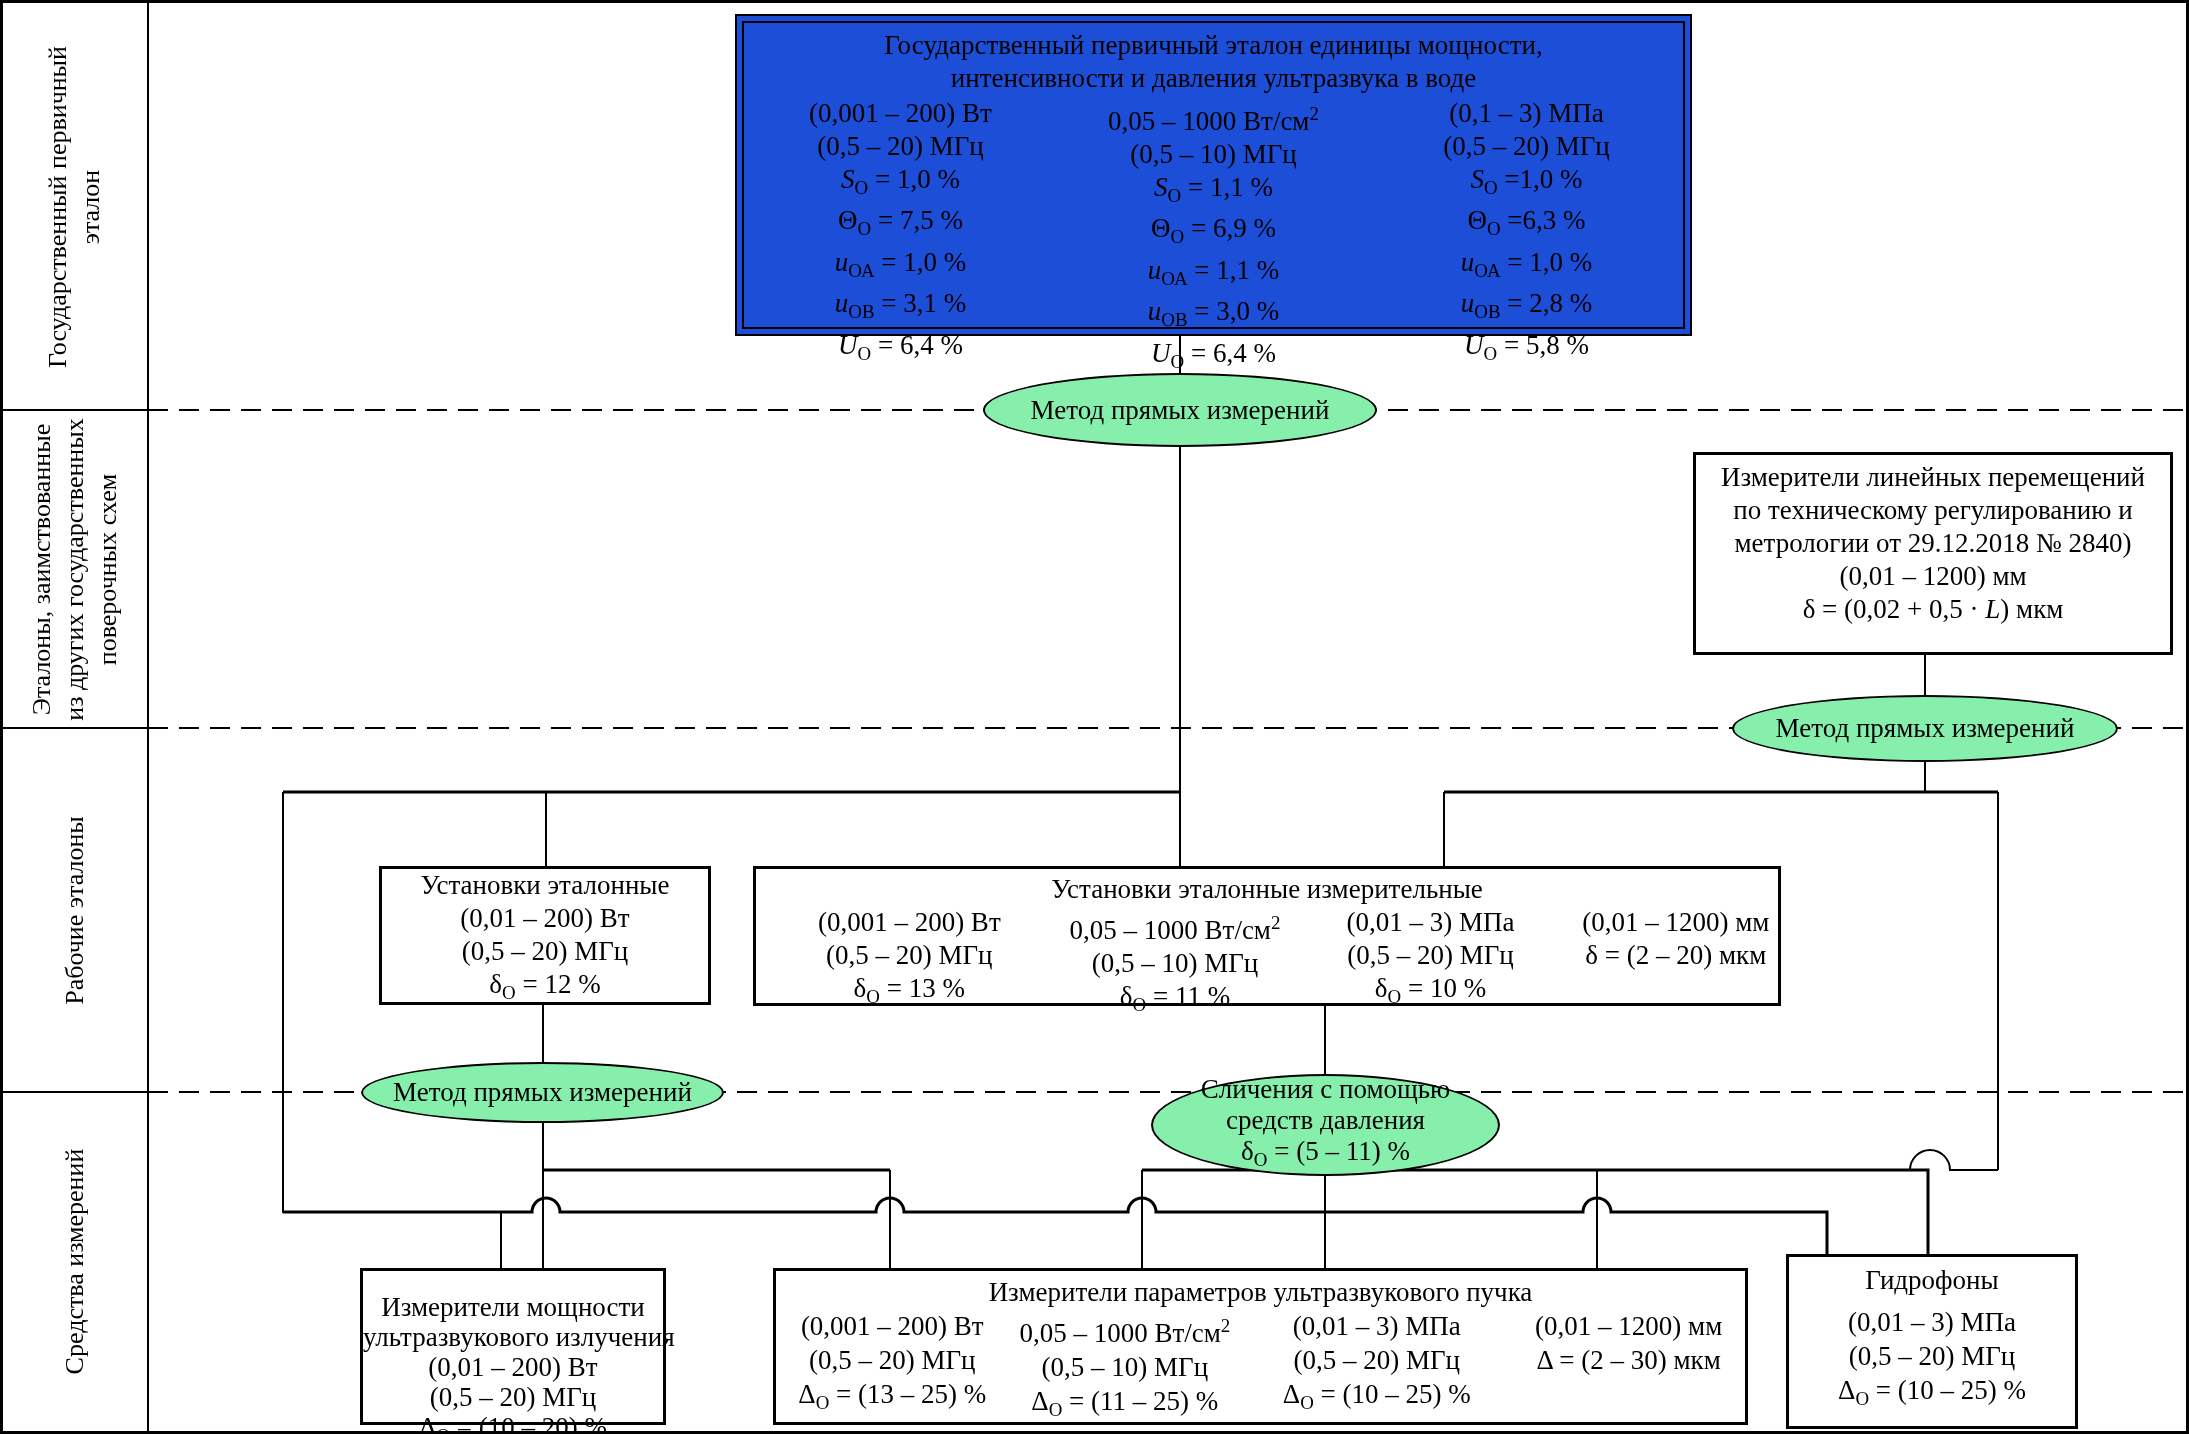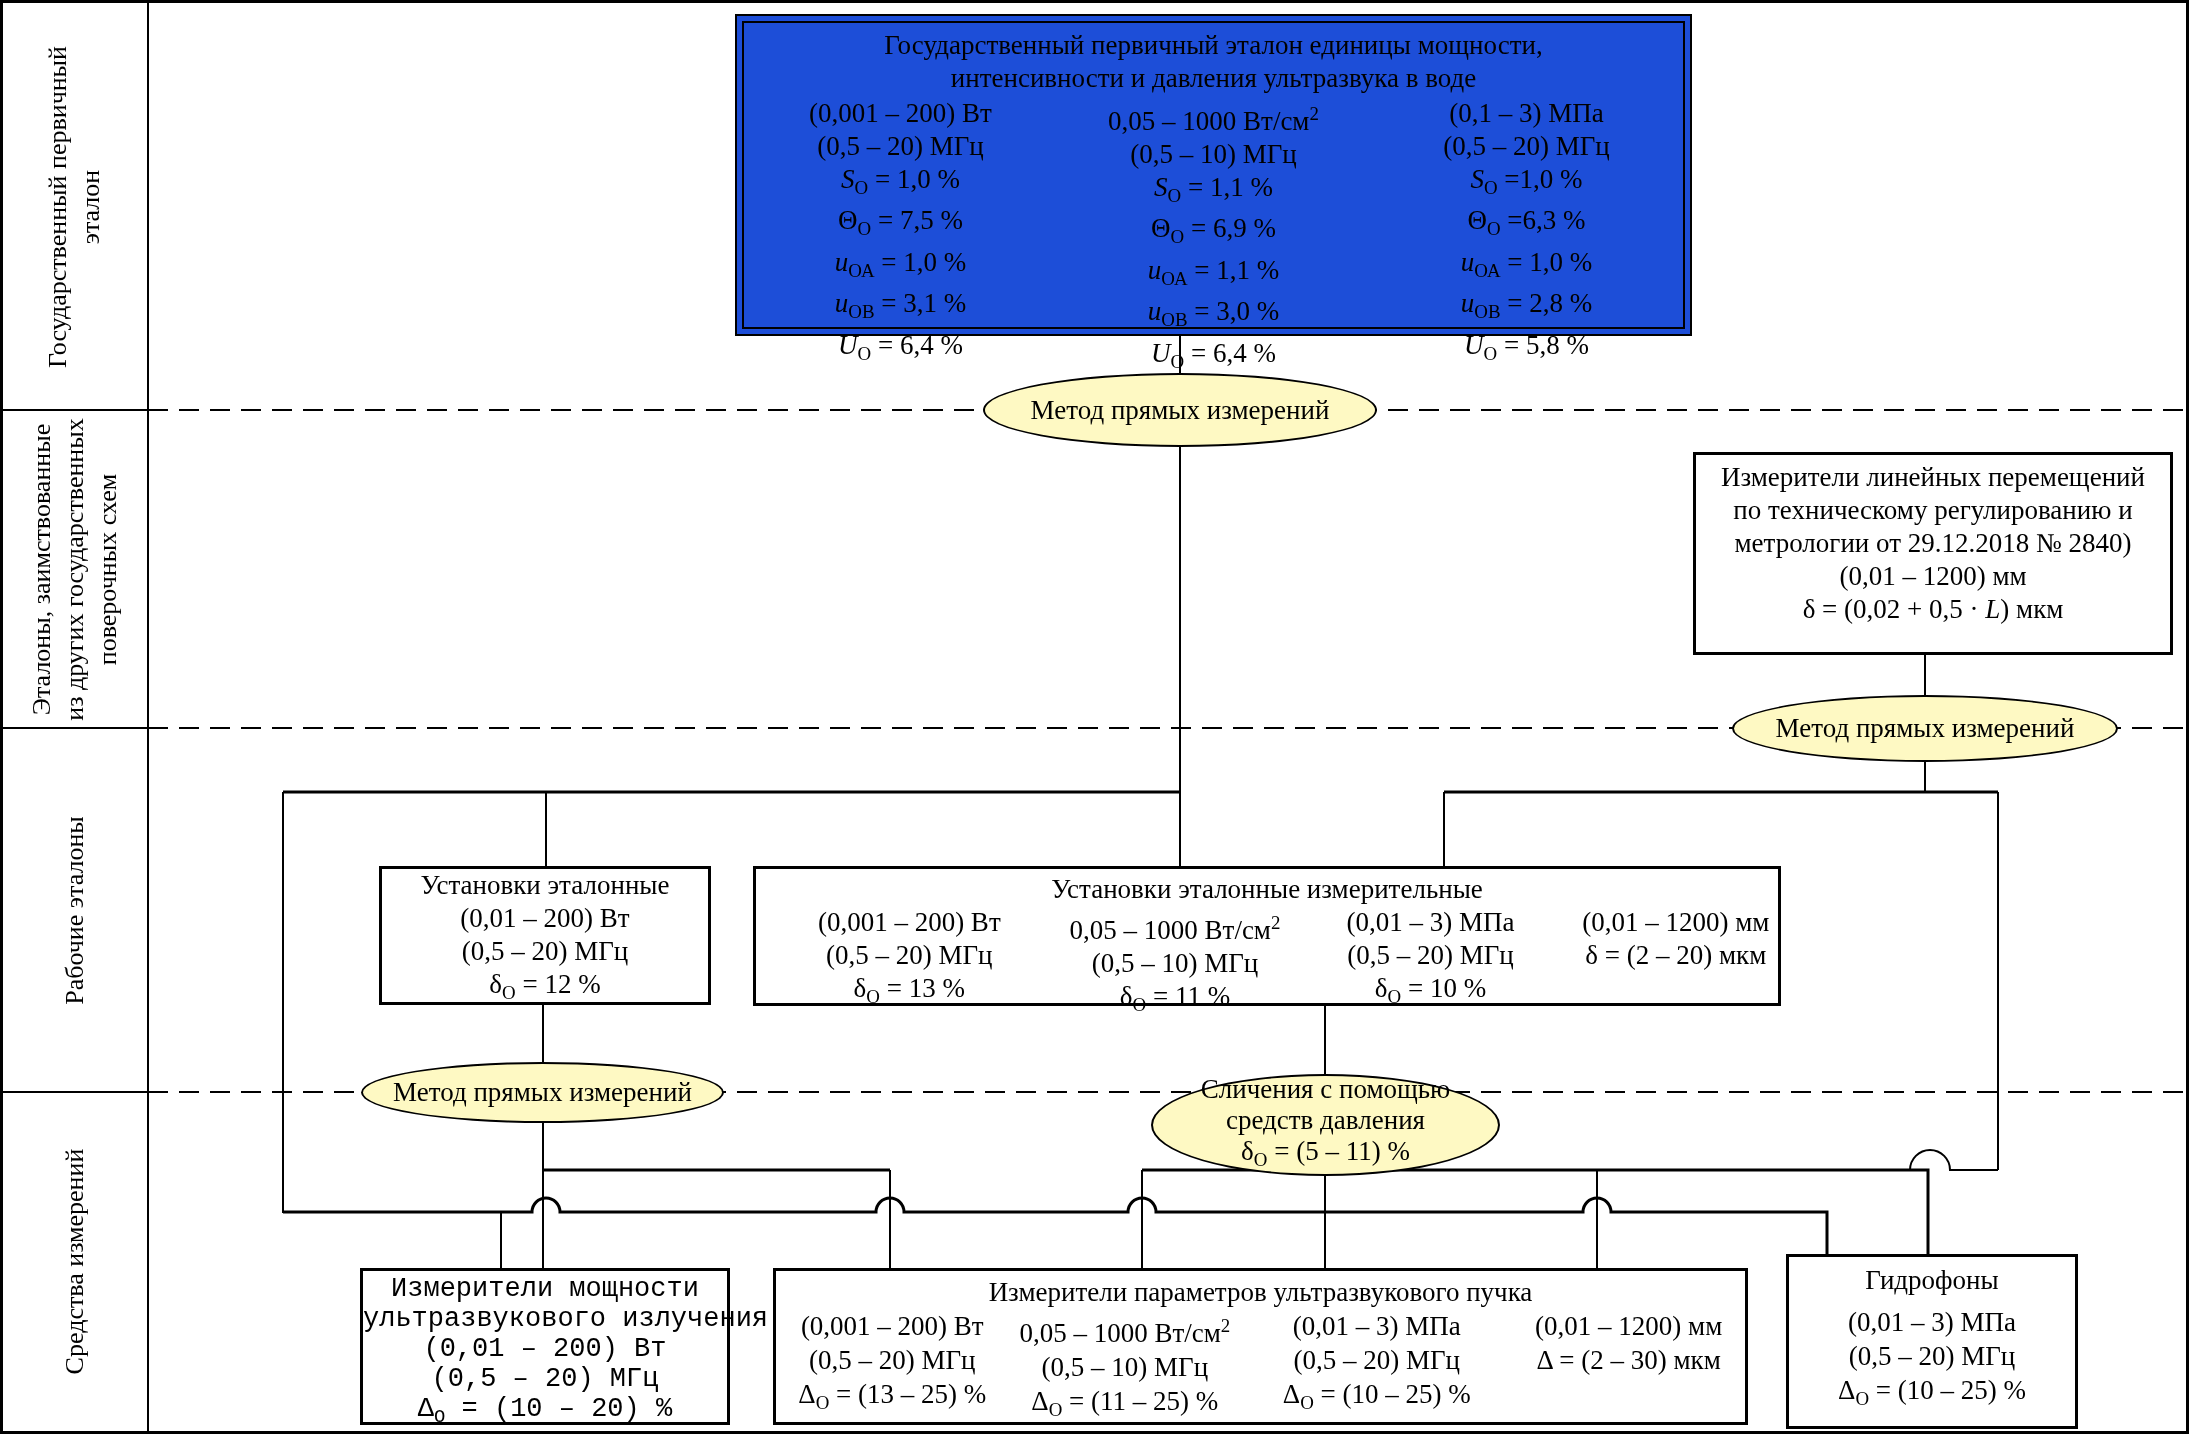--- a/index.html
+++ b/index.html
@@ -15,21 +15,21 @@
   }
   svg.wires{position:absolute;left:0;top:0;z-index:1;}
   .node{
     position:absolute;z-index:2;background:#fff;border:3px solid #000;
     box-sizing:border-box;text-align:center;font-size:27px;line-height:33px;
   }
   .node .title{width:100%;}
   .cols{display:grid;width:100%;}
   .ln{white-space:nowrap;}
   .ellipse{
-    position:absolute;z-index:2;background:#fef9c3;border:2px solid #000;
+    position:absolute;z-index:2;background:#86efac;border:2px solid #000;
     border-radius:50%;box-sizing:border-box;
     display:flex;flex-direction:column;align-items:center;justify-content:center;
     font-size:27px;line-height:31px;text-align:center;
   }
   .dblouter{position:absolute;z-index:2;background:#1d4ed8;border:2px solid #000;box-sizing:border-box;padding:5px;}
   .dblinner{width:100%;height:100%;border:2px solid #000;box-sizing:border-box;text-align:center;font-size:27px;line-height:33px;padding-top:6px;}
   .siderow{
     position:absolute;left:0;width:142px;z-index:2;
     display:flex;align-items:center;justify-content:center;
   }
@@ -173,21 +173,21 @@
           <div class="ln">(0,5 – 20) МГц</div>
           <div class="ln">δ<sub>О</sub> = 10 %</div>
         </div>
       <div>
           <div class="ln">(0,01 – 1200) мм</div>
           <div class="ln">δ = (2 – 20) мкм</div>
         </div>
     </div>
   </div>
 
-  <div class="node" style="left:357px;top:1265px;width:370px;height:157px;line-height:30px;padding-top:3px;font-family:Liberation Mono, monospace;">
+  <div class="node" style="left:357px;top:1265px;width:306px;height:157px;line-height:30px;padding-top:21px;">
       <div class="ln">Измерители мощности</div>
       <div class="ln">ультразвукового излучения</div>
       <div class="ln">(0,01 – 200) Вт</div>
       <div class="ln">(0,5 – 20) МГц</div>
       <div class="ln">Δ<sub>О</sub> = (10 – 20) %</div>
     </div>
 
   <div class="node" style="left:770px;top:1265px;width:975px;height:157px;line-height:34px;padding-top:4px;">
     <div class="title">Измерители параметров ультразвукового пучка</div>
     <div class="cols" style="grid-template-columns:24% 24% 28% 24%;">

